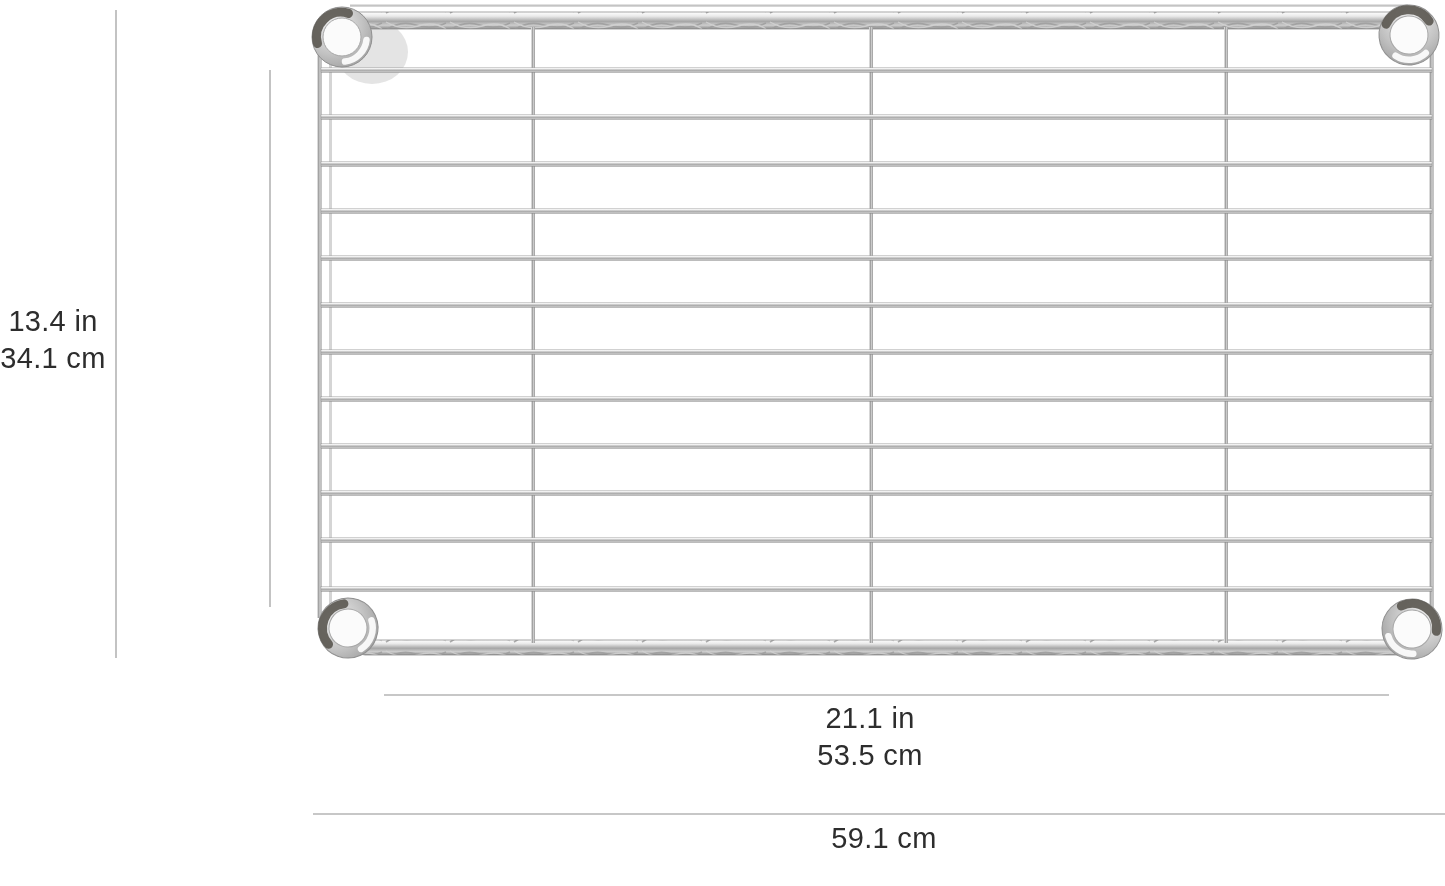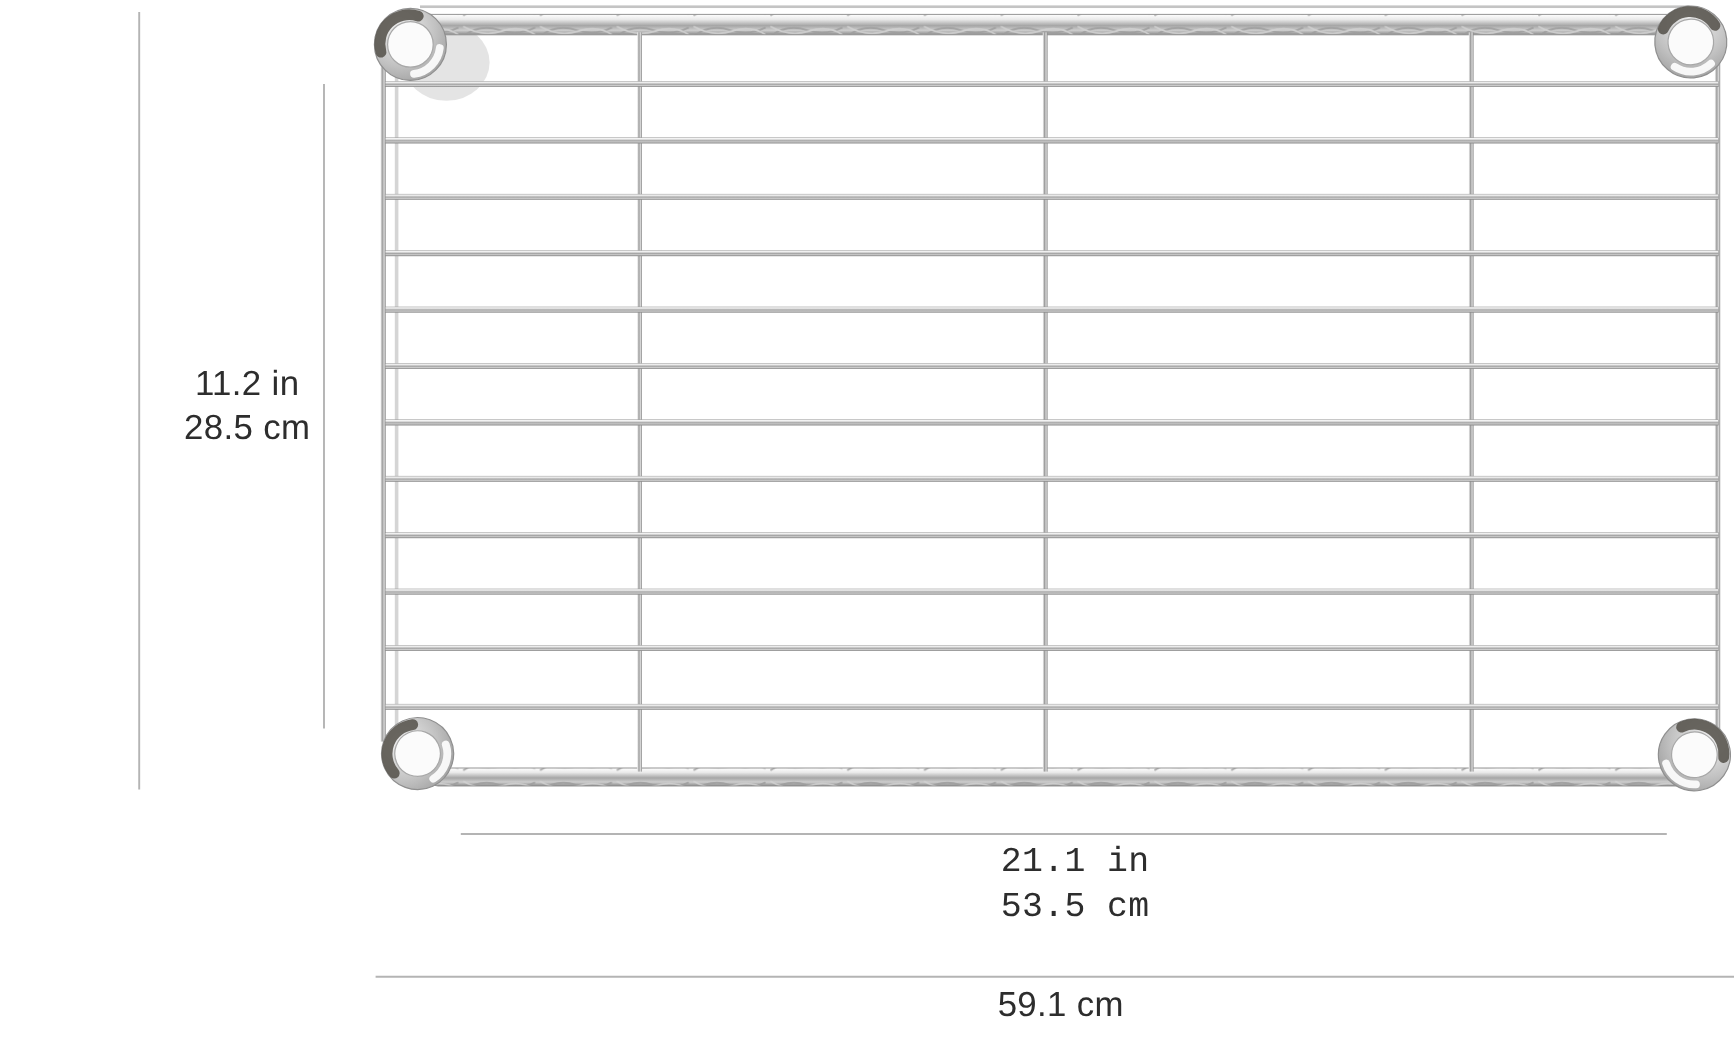--- a/index.html
+++ b/index.html
@@ -105,27 +105,27 @@
         <rect x="321" y="586.8" width="1111" height="4.5" fill="url(#chromeH)" stroke="#8d8d8d" stroke-width="0.4"></rect>
       </g>
 
       <use href="#collar" transform="translate(342,37)"></use>
       <use href="#collar" transform="translate(1409,35) rotate(40)"></use>
       <use href="#collar" transform="translate(348,628) rotate(-25)"></use>
       <use href="#collar" transform="translate(1412,629) rotate(80)"></use>
     </g>
   </svg>
 
-
-  <div class="dim-label" style="left:153px; top:302px; width:106px;">
-    <span>11.2 in</span>
-    <span>28.5 cm</span>
+  <div class="dim-label" style="left:0px;  top:303px; width:106px;">
+    <span>13.4 in</span>
+    <span>34.1 cm</span>
   </div>
 
-  <div class="dim-label" style="left:796px; top:700px; width:200px;font-family:Liberation Mono, monospace;">
+
+  <div class="dim-label" style="left:770px; top:700px; width:200px;">
     <span>21.1 in</span>
     <span>53.5 cm</span>
   </div>
 
   <div class="dim-label" style="left:784px; top:820px; width:200px;">
     <span>59.1 cm</span>
   </div>
 
 </div>
 

